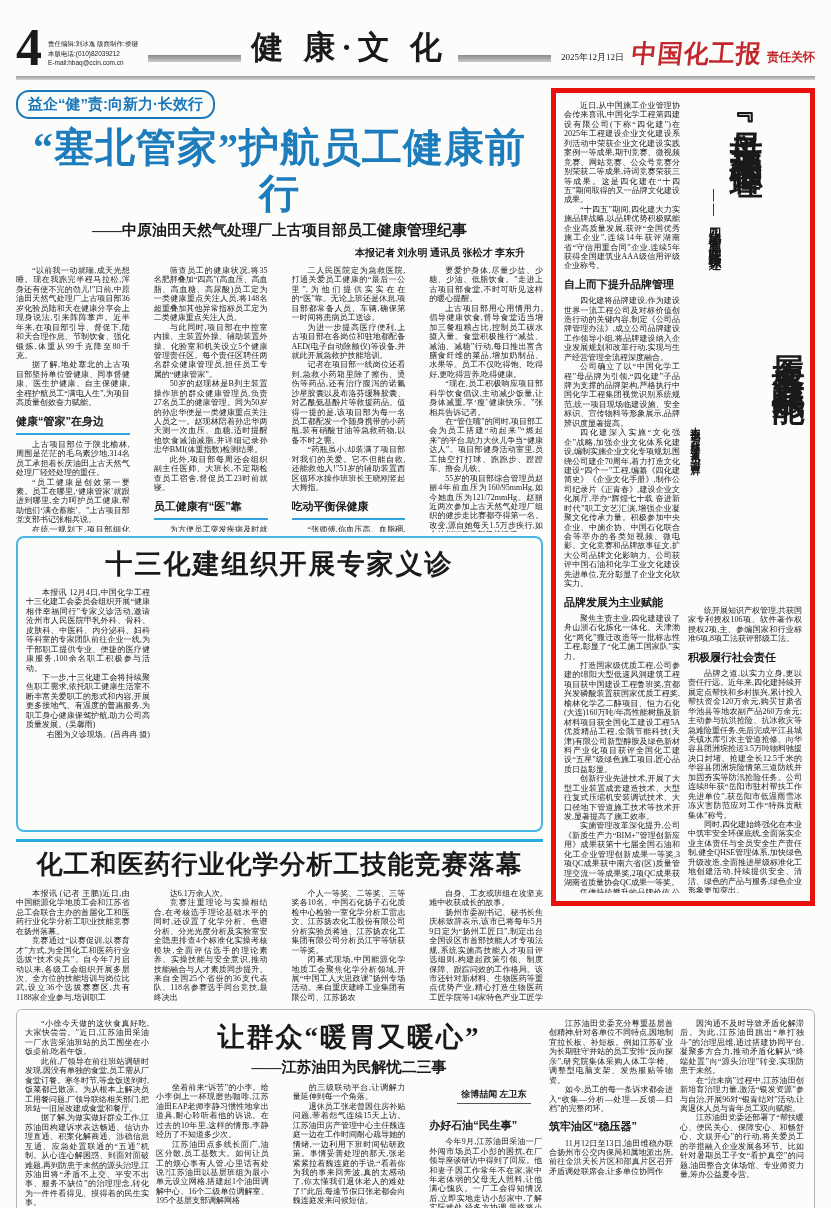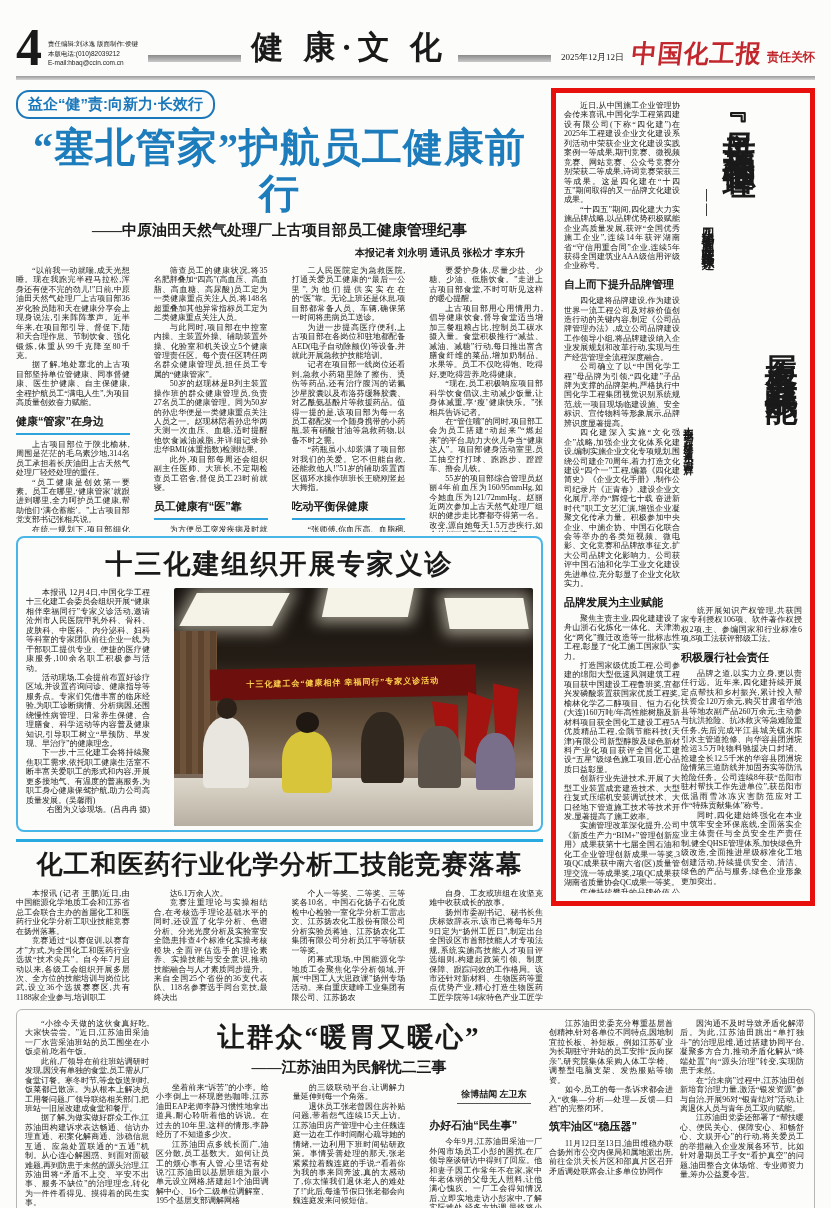--- a/index.html
+++ b/index.html
@@ -31,21 +31,21 @@
   
   .badge { display:inline-block; border:2px solid #1b78bb; border-radius:13px; box-shadow:3px 3px 0 #9fcdе8, 3px 3px 0 #a8d4ee; color:#1b78bb; font-weight:bold; font-size:15px; padding:3px 10px; margin:2px 0 6px; font-family:"Liberation Sans",sans-serif; }
   .main-headline { font-size:40px; font-weight:900; color:#1d7cbc; text-align:center; letter-spacing:1px; line-height:1.15; }
   .main-subtitle { font-size:15px; font-weight:bold; text-align:center; margin-top:4px; }
   .main-byline { font-size:10px; font-weight:bold; text-align:right; margin:6px 18px 6px 0; }
   .cols-main { height:266px; }
 
   
   .clinic-box { border:2px solid #49b6e8; border-radius:8px; padding:8px 8px 6px; margin-top:4px; height:296px; overflow:hidden; }
   .clinic-title { font-size:27px; font-weight:900; text-align:center; letter-spacing:2px; margin-bottom:6px; }
-  .clinic-body { display:flex; gap:24px; }
+  .clinic-body { display:flex; gap:24px;flex-direction:column; }
   .clinic-text { width:124px; overflow:hidden; height:238px; }
   .clinic-photo { flex:1; height:238px; position:relative; overflow:hidden; border-radius:2px;
     background:linear-gradient(to bottom,#16120e 0%,#241d16 30%,#584634 52%,#6b5844 62%,#857262 74%,#4d4338 100%); }
   .cp-panel { position:absolute; background:#f5f2e8; box-shadow:0 0 14px 6px rgba(245,240,220,.55); }
   .cp-p1 { left:4%; top:2%; width:26%; height:14%; transform:skewX(-28deg); }
   .cp-p2 { left:42%; top:0; width:24%; height:12%; transform:skewX(-12deg); }
   .cp-p3 { left:76%; top:4%; width:22%; height:13%; transform:skewX(10deg); }
   .cp-banner { position:absolute; left:10%; top:33%; width:74%; height:13%; background:#6d0f0c; color:#ffd34d; display:flex; align-items:center; justify-content:center; font-size:8px; font-weight:bold; letter-spacing:1px; transform:rotate(-1.2deg); white-space:nowrap; }
   .cp-wood { position:absolute; left:0; top:18%; width:12%; height:60%; background:repeating-linear-gradient(90deg,#5d442e 0 6px,#6e523a 6px 12px); }
   .cp-flag { position:absolute; width:26px; height:74px; background:#a31310; clip-path:polygon(0 0,100% 8%,78% 100%,12% 86%); }
@@ -58,21 +58,21 @@
   .pe2::before { content:""; position:absolute; left:28%; top:-30%; width:46%; height:34%; border-radius:50%; background:#1f1812; }
   .pe3 { left:52%; bottom:18%; width:12%; height:30%; background:#31291f; }
   .pe4 { left:68%; bottom:16%; width:12%; height:26%; background:#5a5248; }
   .pe5 { left:84%; bottom:15%; width:11%; height:24%; background:#7a6f8a; }
 
   .blue-rule { height:3px; background:#2aa8e0; margin:7px 0 5px; }
   .comp-title { font-size:26px; font-weight:900; text-align:center; letter-spacing:1px; margin:2px 0 7px; }
   .cols-comp { height:112px; }
 
   
-  .red-box { width:264px; border:5px solid #e8100c; padding:8px; height:818px; display:flex; gap:1px; overflow:hidden; }
+  .red-box { width:264px; border:5px solid #e8100c; padding:8px; height:818px; display:flex; gap:8px; overflow:hidden; }
   .red-left { width:116px; overflow:hidden; }
   .red-right { flex:1; display:flex; flex-direction:column; }
   .v-head { position:relative; height:505px; flex:none; }
   .v-byline,.v-subtitle,.v-title1,.v-title2 { writing-mode:vertical-rl; position:absolute; }
   .v-byline { left:0; top:318px; font-size:10px; font-weight:bold; letter-spacing:2px; }
   .v-subtitle { left:18px; top:88px; font-size:12.5px; font-weight:bold; letter-spacing:2px; }
   .v-title1 { left:40px; top:0; font-size:33px; font-weight:900; letter-spacing:5px; line-height:1.1; }
   .v-title2 { left:82px; top:228px; font-size:33px; font-weight:900; letter-spacing:6px; line-height:1.1; }
   .red-right-text { overflow:hidden; flex:1; }
 
@@ -149,21 +149,20 @@
             <p>在“管住嘴”的同时,项目部工会为员工搭建“动起来”“燃起来”的平台,助力大伙儿争当“健康达人”。项目部健身活动室里,员工抽空打打球、跑跑步、蹬蹬车、撸会儿铁。</p>
             <p>55岁的项目部综合管理员赵丽4年前血压为160/95mmHg,如今她血压为121/72mmHg。赵丽近两次参加上古天然气处理厂组织的健步走比赛都夺得第一名。改变,源自她每天1.5万步疾行,如今的赵丽每天都坚持锻炼。</p>
           </div>
       </div>
 
       <div class="clinic-box">
         <h2 class="clinic-title">十三化建组织开展专家义诊</h2>
         <div class="clinic-body">
           <div class="clinic-text">
               <p>本报讯 12月4日,中国化学工程十三化建工会委员会组织开展“健康相伴幸福同行”专家义诊活动,邀请沧州市人民医院甲乳外科、骨科、皮肤科、中医科、内分泌科、妇科等科室的专家团队前往企业一线,为干部职工提供专业、便捷的医疗健康服务,100余名职工积极参与活动。</p>
-              <p>活动现场,工会提前布置好诊疗区域,并设置咨询问诊、健康指导等服务点。专家们凭借丰富的临床经验,为职工诊断病情、分析病因,还围绕慢性病管理、日常养生保健、合理膳食、科学运动等内容普及健康知识,引导职工树立“早预防、早发现、早治疗”的健康理念。</p>
               <p>下一步,十三化建工会将持续聚焦职工需求,依托职工健康生活室不断丰富关爱职工的形式和内容,开展更多接地气、有温度的普惠服务,为职工身心健康保驾护航,助力公司高质量发展。(吴馨雨)</p>
               <p class="caption">右图为义诊现场。(吕冉冉 摄)</p>
             </div>
           <div class="clinic-photo">
             <div class="cp-panel cp-p1"></div>
             <div class="cp-panel cp-p2"></div>
             <div class="cp-panel cp-p3"></div>
             <div class="cp-wood"></div>
             <div class="cp-banner">十三化建工会“健康相伴 幸福同行”专家义诊活动</div>
             <div class="cp-flag cp-f1"></div>

